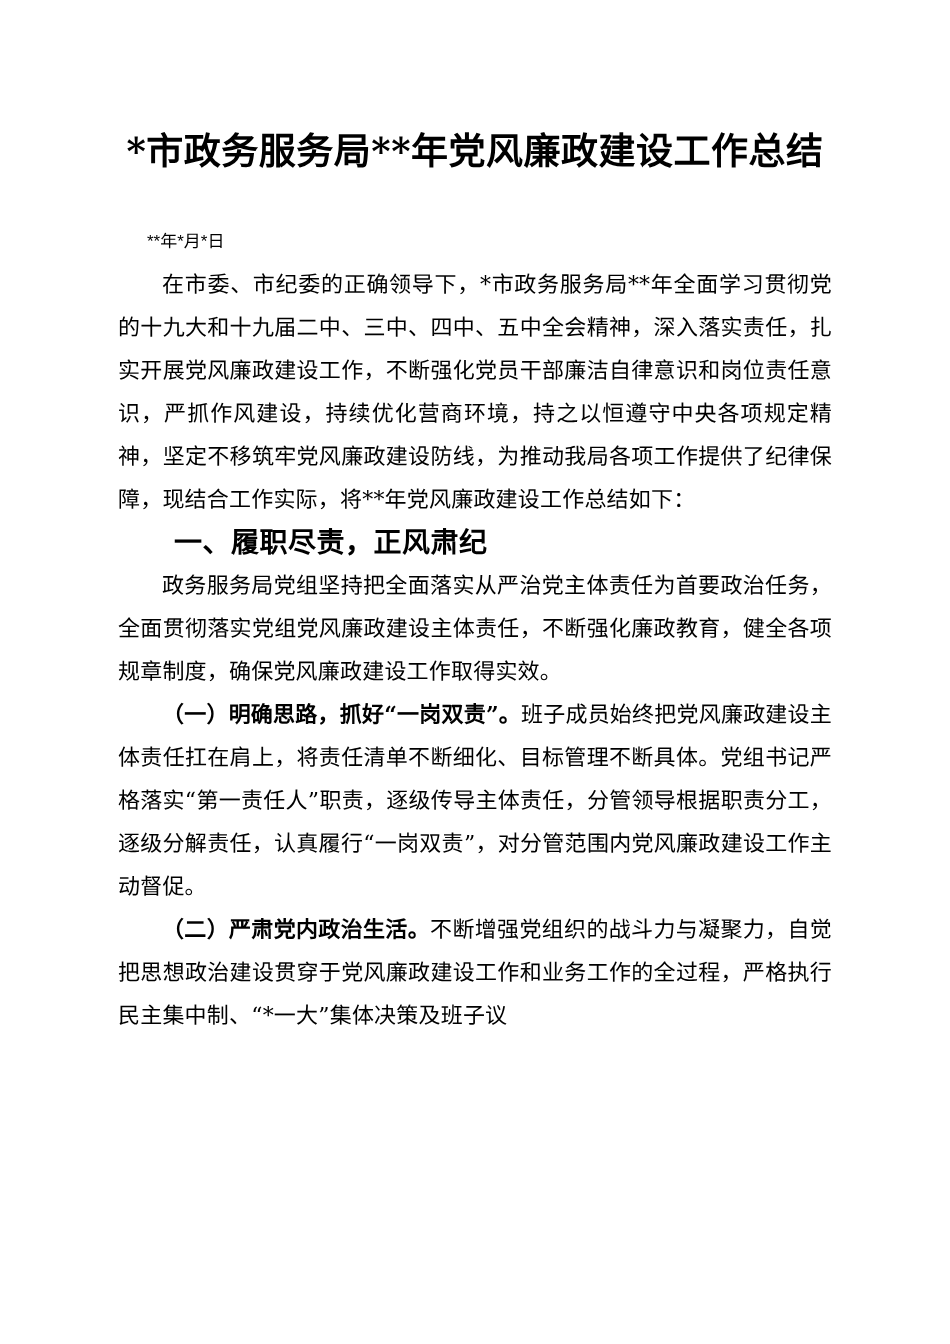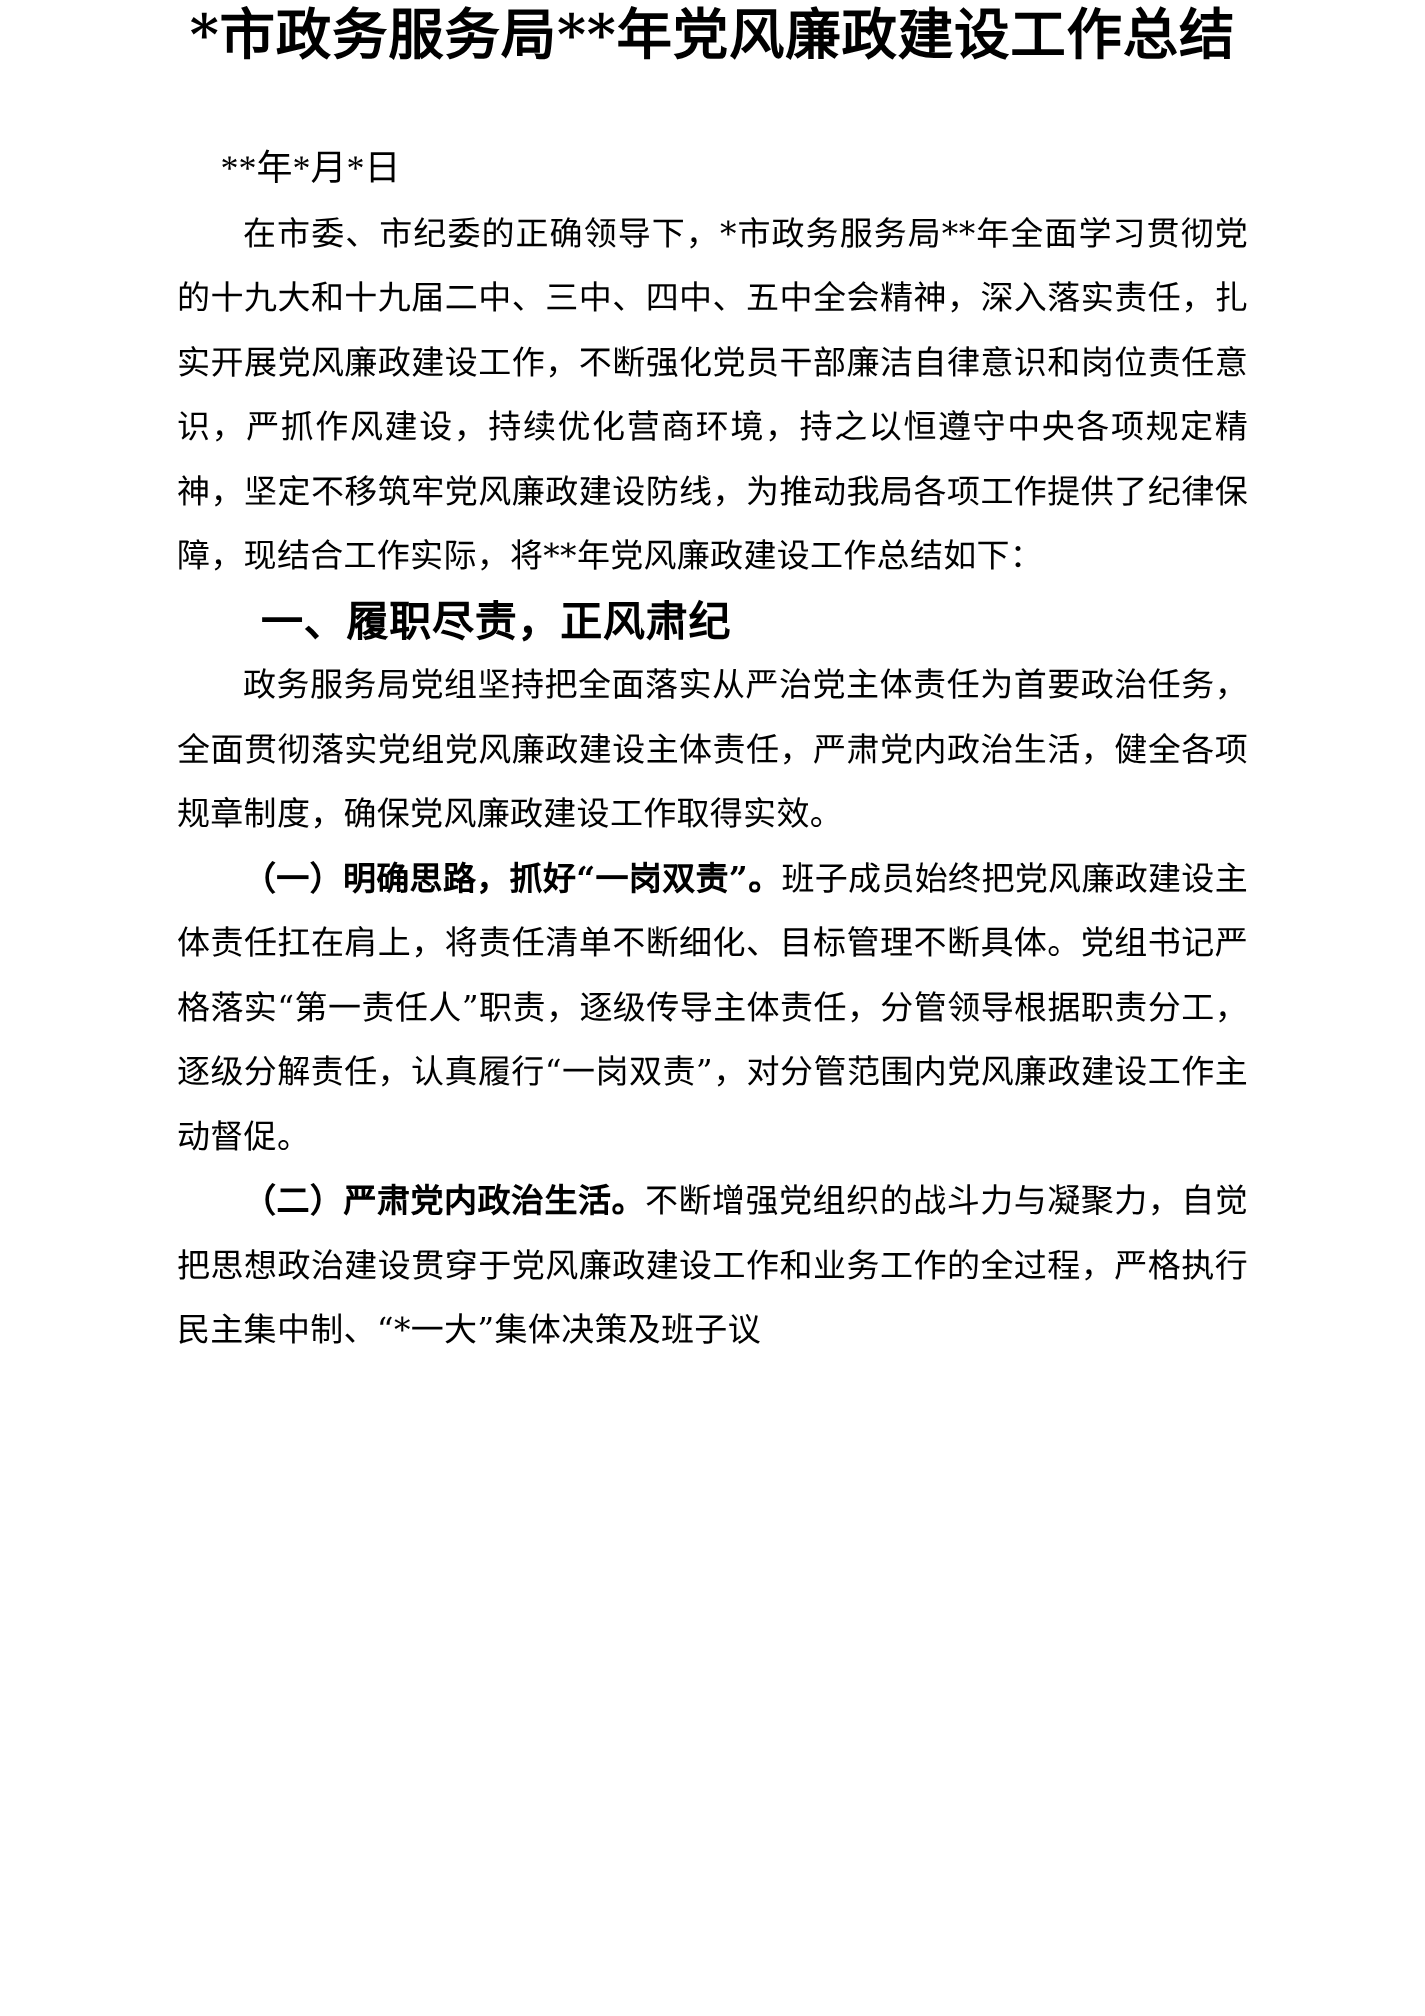--- a/index.html
+++ b/index.html
@@ -28,28 +28,29 @@
 
   
   .doc-title {
     font-family: "DejaVu Serif", "Liberation Serif", serif;
     font-weight: bold;
     font-size: 37px;
     line-height: 46px;
     text-align: center;
     color: #000000;
     margin: 0;
+    padding-top: 128px;
     letter-spacing: 0.5px;
     white-space: nowrap;
   }
 
   
   .doc-date {
-    font-family: Liberation Serif, serif;
-    font-size: 24px;
+    font-family: Liberation Sans, sans-serif;
+    font-size: 17px;
     line-height: 43px;
     color: #000000;
     margin: 0;
     padding-top: 46px;
     text-indent: 29px;
   }
 
   
   .para {
     font-family: "DejaVu Serif", "Liberation Serif", serif;
@@ -92,20 +93,20 @@
   <div class="doc-body">
 
     <h1 class="doc-title">*市政务服务局**年党风廉政建设工作总结</h1>
 
     <p class="doc-date">**年*月*日</p>
 
     <p class="para">在市委、市纪委的正确领导下，*市政务服务局**年全面学习贯彻党的十九大和十九届二中、三中、四中、五中全会精神，深入落实责任，扎实开展党风廉政建设工作，不断强化党员干部廉洁自律意识和岗位责任意识，严抓作风建设，持续优化营商环境，持之以恒遵守中央各项规定精神，坚定不移筑牢党风廉政建设防线，为推动我局各项工作提供了纪律保障，现结合工作实际，将**年党风廉政建设工作总结如下：</p>
 
     <h2 class="section-heading">一、履职尽责，正风肃纪</h2>
 
-    <p class="para">政务服务局党组坚持把全面落实从严治党主体责任为首要政治任务，全面贯彻落实党组党风廉政建设主体责任，严肃党内政治生活，健全各项规章制度，确保党风廉政建设工作取得实效。</p>
+    <p class="para">政务服务局党组坚持把全面落实从严治党主体责任为首要政治任务，全面贯彻落实党组党风廉政建设主体责任，不断强化廉政教育，健全各项规章制度，确保党风廉政建设工作取得实效。</p>
 
     <p class="para"><span class="label-bold">（一）明确思路，抓好“一岗双责”。</span><span>班子成员始终把党风廉政建设主体责任扛在肩上，将责任清单不断细化、目标管理不断具体。党组书记严格落实“第一责任人”职责，逐级传导主体责任，分管领导根据职责分工，逐级分解责任，认真履行“一岗双责”，对分管范围内党风廉政建设工作主动督促。</span></p>
 
     <p class="para"><span class="label-bold">（二）严肃党内政治生活。</span><span>不断增强党组织的战斗力与凝聚力，自觉把思想政治建设贯穿于党风廉政建设工作和业务工作的全过程，严格执行民主集中制、“*一大”集体决策及班子议</span></p>
 
   </div>
 </div>
 
 </body></html>

